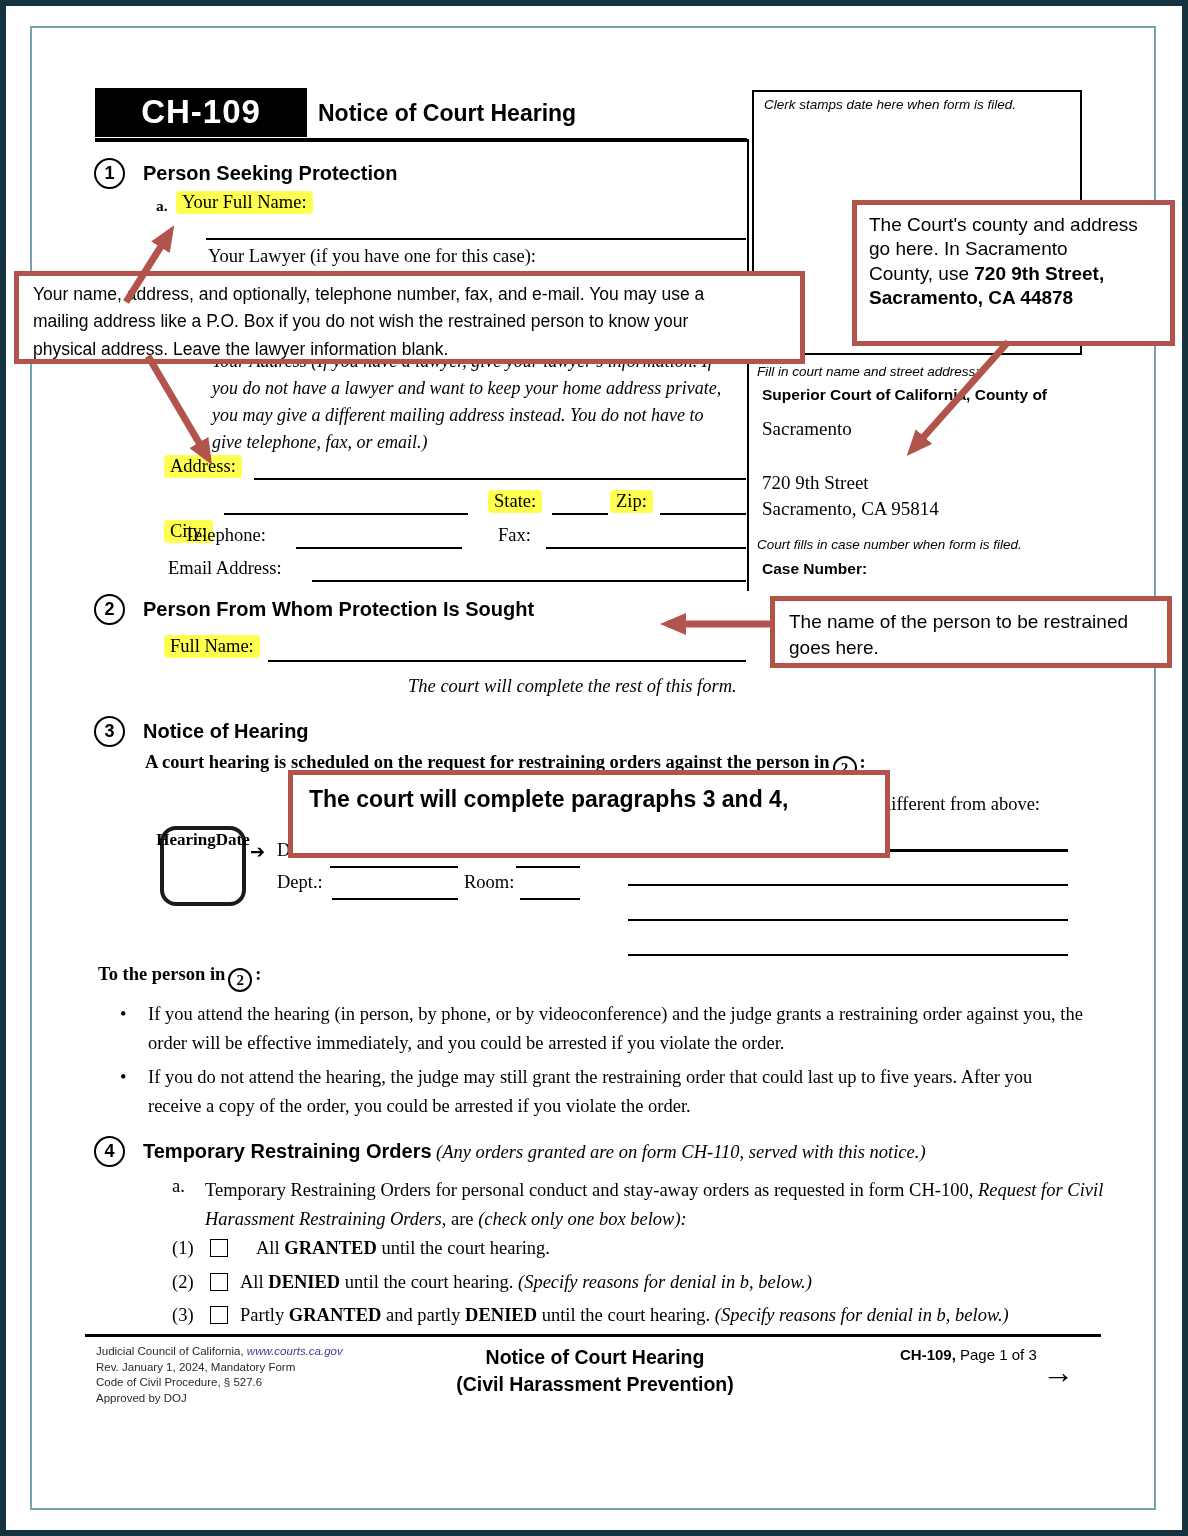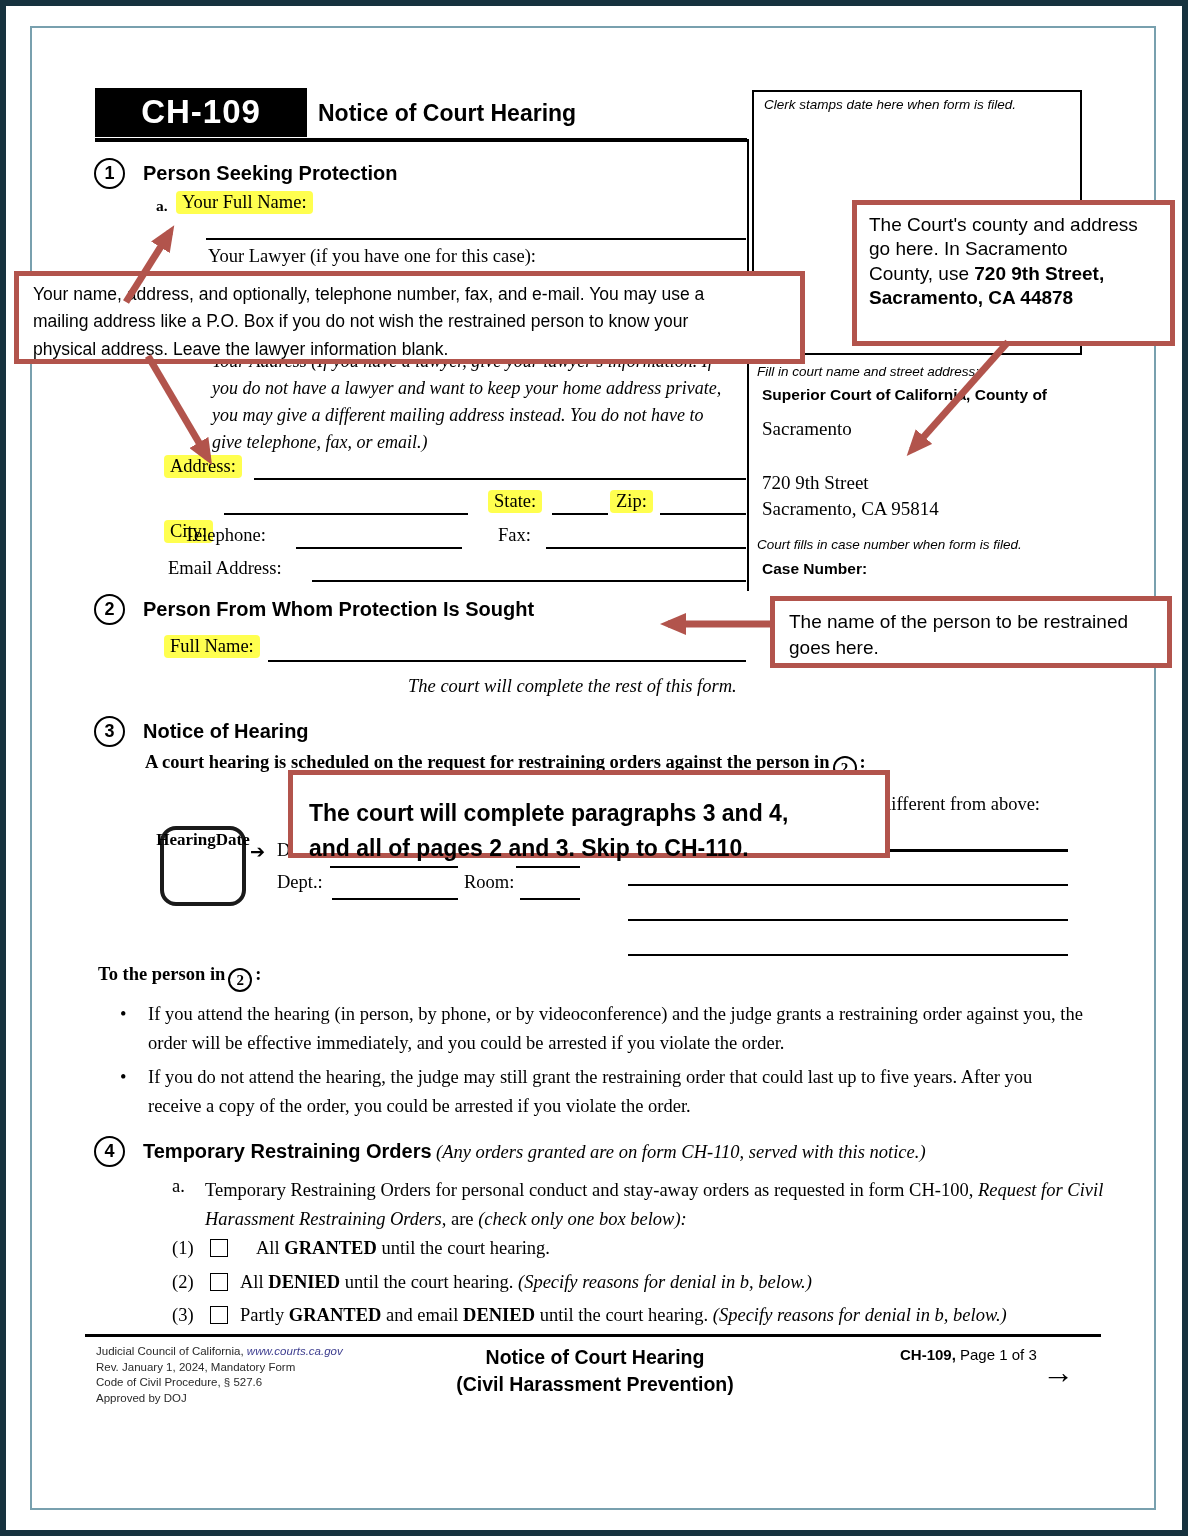--- a/index.html
+++ b/index.html
@@ -26,21 +26,21 @@
   .vert-div{left:747px;top:139px;width:2px;height:452px;background:#000;}
 
   .clerk-box{left:752px;top:90px;width:330px;height:265px;border:2.5px solid #000;box-sizing:border-box;}
   .clerk-note{left:764px;top:97px;font-size:13.5px;font-style:italic;}
 
   
   .callout{position:absolute;background:#fff;border:5px solid var(--callout-red,#b2544c);box-sizing:border-box;z-index:20;}
   .co-court{left:852px;top:200px;width:323px;height:146px;padding:8px 12px;font-size:19px;line-height:1.28;}
   .co-personal{left:14px;top:271px;width:791px;height:93px;padding:5px 12px 5px 14px;font-size:17.5px;line-height:1.56;}
   .co-restrained{left:770px;top:596px;width:402px;height:72px;padding:8px 14px;font-size:19px;line-height:1.35;}
-  .co-completes{left:288px;top:770px;width:602px;height:88px;padding:21px 16px;font-weight:bold;font-size:23px;line-height:1.5;}
+  .co-completes{left:288px;top:770px;width:602px;height:88px;padding:7px 16px;font-weight:bold;font-size:23px;line-height:1.5;}
 
   
   .circle{width:31px;height:31px;border:2.5px solid #000;border-radius:50%;box-sizing:border-box;text-align:center;font-weight:bold;font-size:18px;line-height:26px;}
   .sec-head{font-weight:bold;font-size:20px;}
 
   .hl{background:var(--highlight-yellow,#ffff4f);padding:1px 6px 2px 6px;border-radius:4px;}
   .flabel{font-size:18.5px;}
   .uline{position:absolute;height:2px;background:#000;}
   .uline-thin{position:absolute;height:1.5px;background:#000;}
 
@@ -138,21 +138,20 @@
 
 <div class="abs circle" style="left:94px;top:716px;">3</div>
 <div class="abs sec-head" style="left:143px;top:720px;">Notice of Hearing</div>
 <div class="abs serif b nowrap" style="left:145px;top:752px;font-size:18.5px;">
   <span>A court hearing is scheduled on the request for restraining orders against the person in</span><span class="badge serif">2</span><span>:</span>
 </div>
 <div class="abs serif nowrap" style="right:148px;top:794px;font-size:18.5px;">Name and address of court if different from above:</div>
 
 <div class="callout co-completes">
   <span>The court will complete paragraphs 3 and 4,</span><br>
-  <span>and all of pages 2 and 3. Skip to CH-110.</span>
 </div>
 
 <div class="abs serif hearing-box">
   <div>Hearing</div>
   <div>Date</div>
 </div>
 <div class="abs b" style="left:250px;top:841px;font-size:18px;">➔</div>
 <div class="abs serif flabel" style="left:277px;top:840px;">Date:</div>
 <div class="uline" style="left:330px;top:866px;width:128px;"></div>
 <div class="abs serif flabel" style="left:464px;top:840px;">Time:</div>
@@ -197,21 +196,21 @@
 
 <div class="abs serif opt-text" style="left:172px;top:1272px;">(2)</div>
 <div class="cbox" style="left:210px;top:1273px;"></div>
 <div class="abs serif opt-text nowrap" style="left:240px;top:1272px;">
   <span>All </span><span class="b">DENIED</span><span></span><span class="b"></span><span> until the court hearing. </span><span class="it">(Specify reasons for denial in b, below.)</span>
 </div>
 
 <div class="abs serif opt-text" style="left:172px;top:1305px;">(3)</div>
 <div class="cbox" style="left:210px;top:1306px;"></div>
 <div class="abs serif opt-text nowrap" style="left:240px;top:1305px;">
-  <span>Partly </span><span class="b">GRANTED</span><span> and email </span><span class="b">DENIED</span><span> until the court hearing. </span><span class="it">(Specify reasons for denial in b, below.)</span>
+  <span>Partly </span><span class="b">GRANTED</span><span> and partly </span><span class="b">DENIED</span><span> until the court hearing. </span><span class="it">(Specify reasons for denial in b, below.)</span>
 </div>
 
 <div class="abs hrule footer-rule"></div>
 <div class="abs footer-left">
   <div><span>Judicial Council of California, </span><span class="link">www.courts.ca.gov</span></div>
   <div>Rev. January 1, 2024, Mandatory Form</div>
   <div>Code of Civil Procedure, § 527.6</div>
   <div>Approved by DOJ</div>
 </div>
 <div class="abs footer-center">

